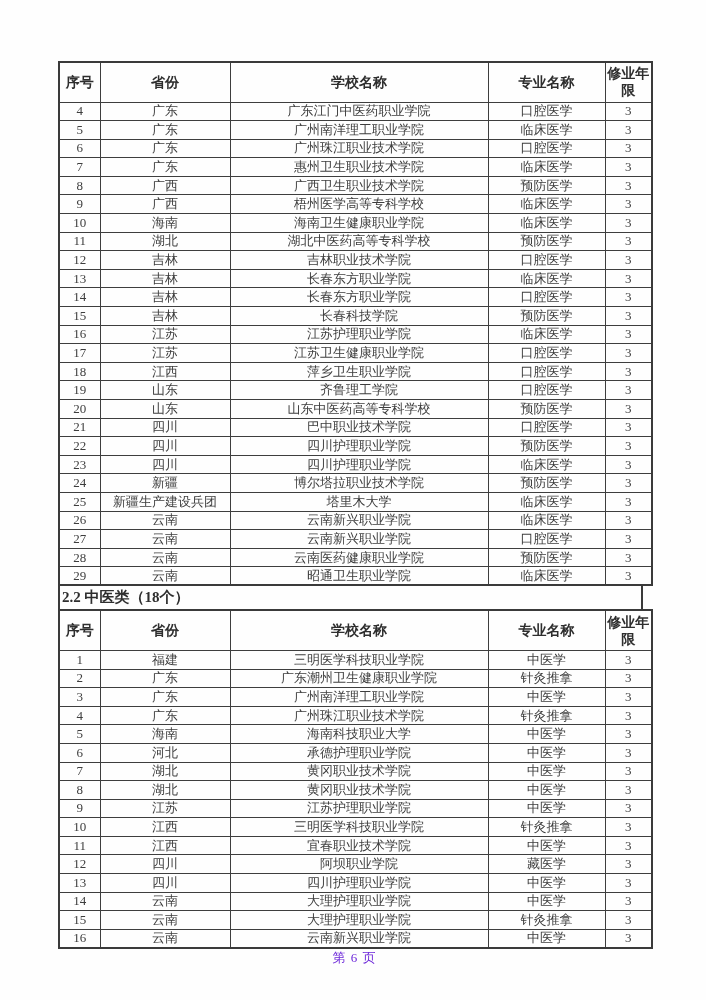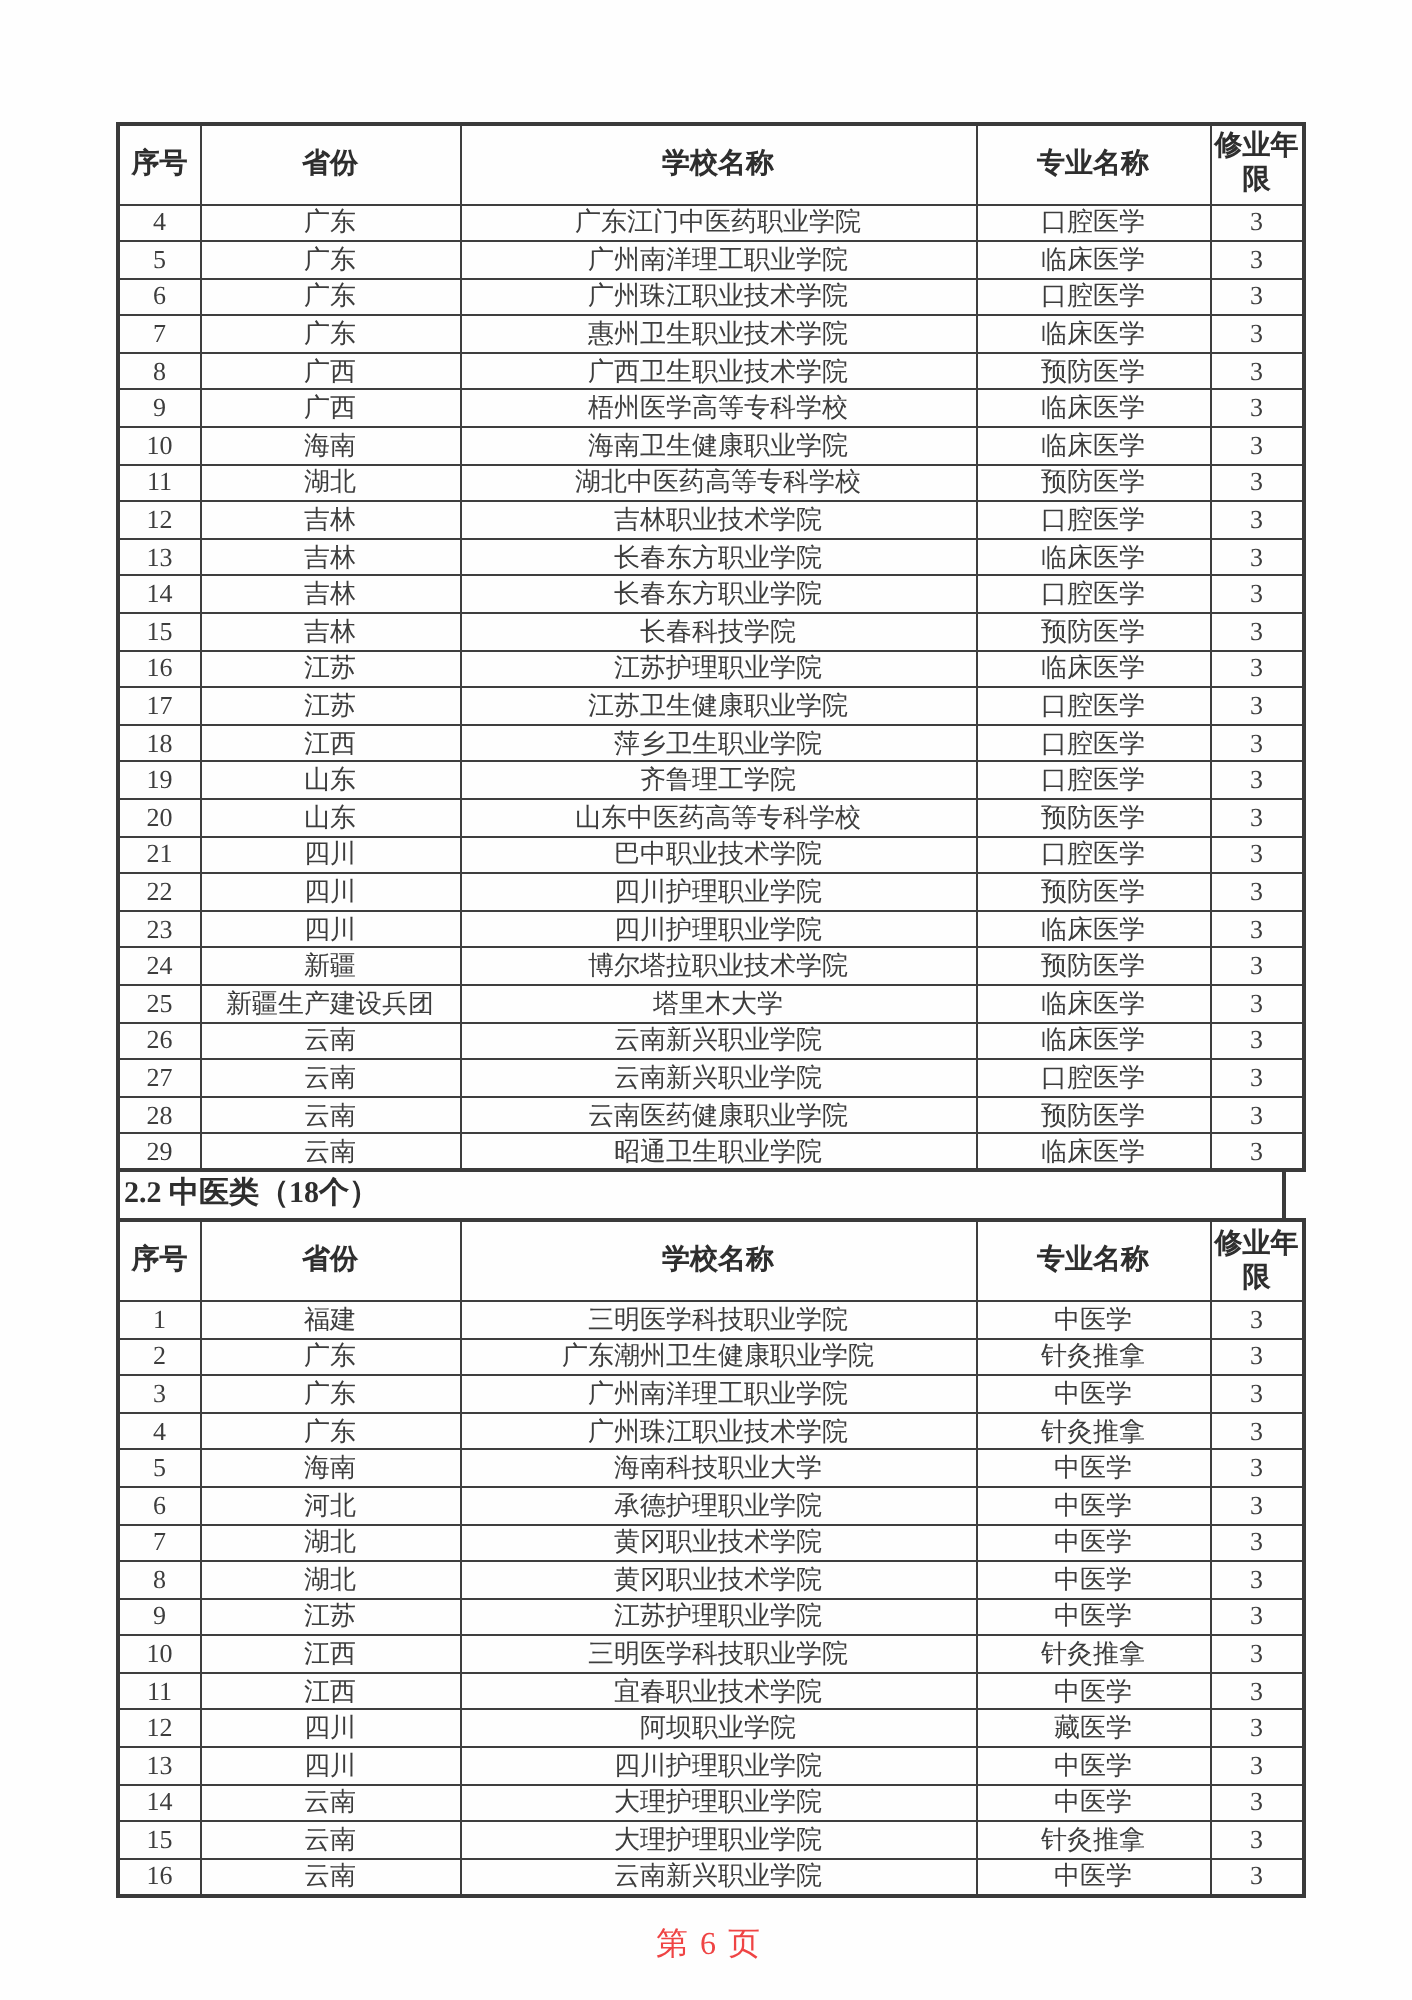--- a/index.html
+++ b/index.html
@@ -67,24 +67,23 @@
     border-left: 2px solid #3a3a3a;
     border-right: 2px solid #3a3a3a;
     font-size: 15px;
     font-weight: bold;
     color: #2e2e2e;
     text-align: left;
     padding-left: 2px;
   }
 
   .footer {
-    margin-top: 13px;
     text-align: center;
-    font-size: 16px;
-    color: #ef4444;
+    font-size: 13px;
+    color: #6d28d9;
     letter-spacing: 1px;
   }
 </style>
 </head>
 <body>
 
 <div class="page">
   <div class="content">
 
     <table class="data-table" data-table="0">

